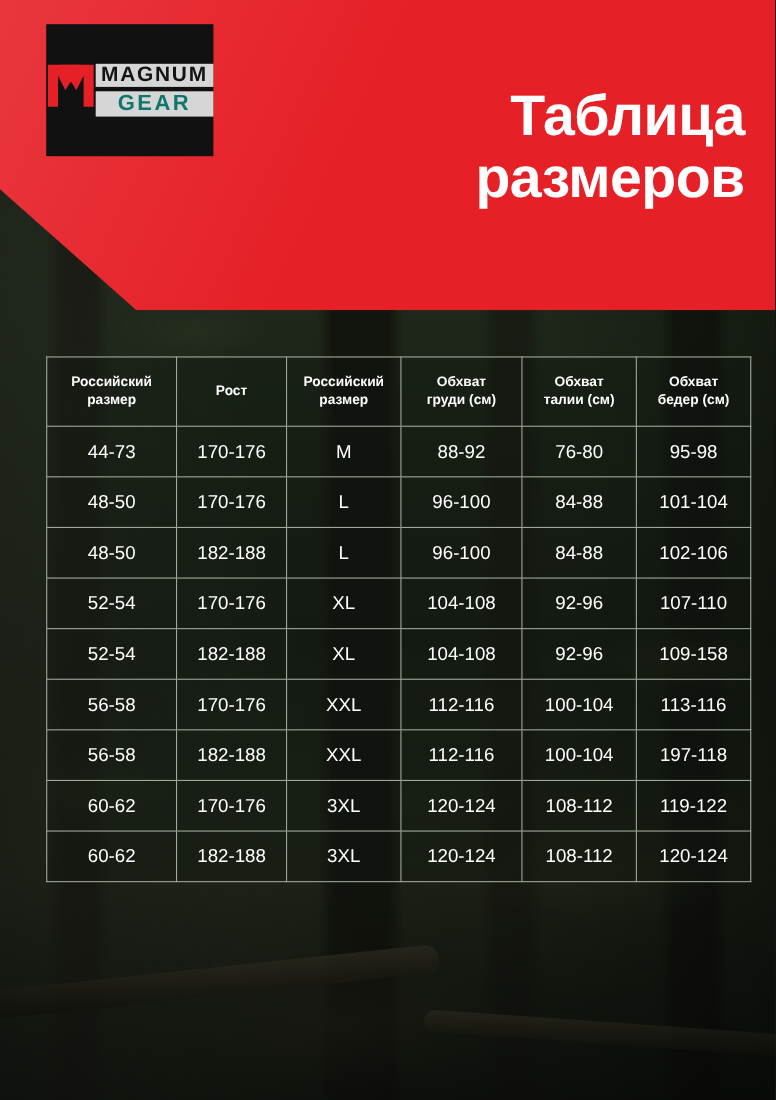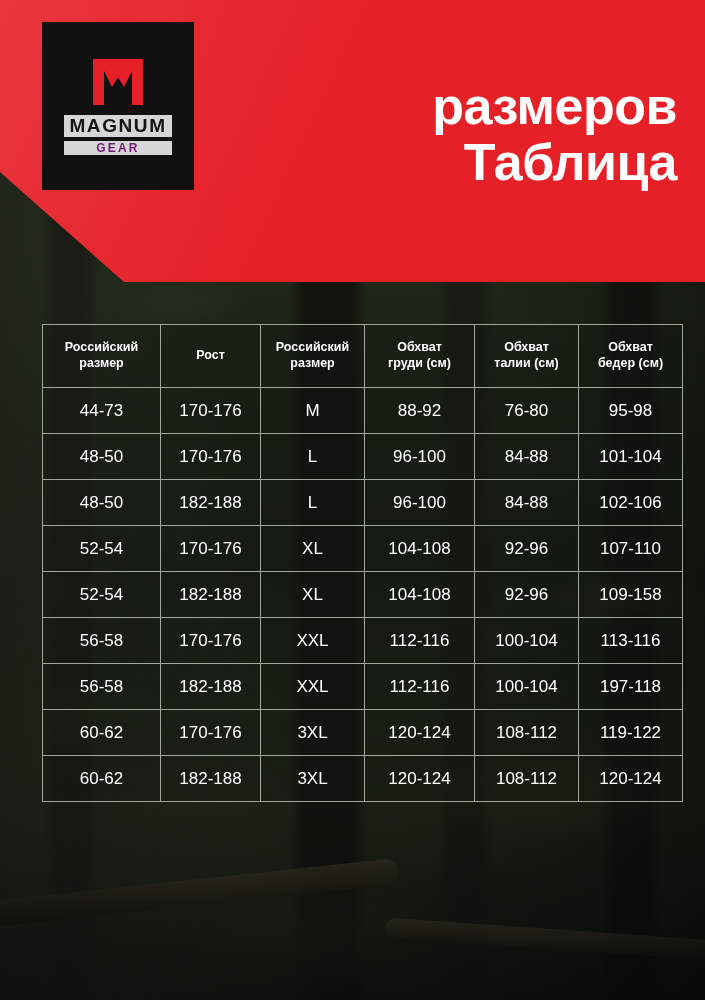--- a/index.html
+++ b/index.html
@@ -103,24 +103,24 @@
     clip-path: polygon(0 0, 705px 0, 705px 282px, 124px 282px, 0 172px);
     pointer-events: none;
   }
 
   
   .logo-box {
     position: absolute;
     left: 42px;
     top: 22px;
     width: 152px;
-    height: 168px;
+    height: 120px;
     background: #111111;
     display: flex;
-    flex-direction: column;
+    flex-direction: row;
     align-items: center;
     justify-content: center;
   }
   .logo-mark {
     width: 54px;
     height: 50px;
     margin-bottom: 8px;
   }
   .logo-text {
     text-align: center;
@@ -132,24 +132,24 @@
     font-size: 19px;
     letter-spacing: 1.6px;
     background: #d6d6d6;
     color: #141414;
     padding: 1px 5px;
     display: inline-block;
   }
   .logo-text .l2 {
     display: block;
     margin-top: 4px;
-    color: #701a75;
+    color: #0f766e;
     background: #d6d6d6;
     font-weight: 700;
-    font-size: 12px;
+    font-size: 20px;
     letter-spacing: 2.2px;
     padding: 1px 18px;
   }
 
   .header-title {
     position: absolute;
     right: 28px;
     top: 78px;
     width: 420px;
     text-align: right;
@@ -225,22 +225,22 @@
       <path d="M2 48 L2 2 L27 2 L52 2 L52 48 L41 48 L41 14 L33 30 L27 20 L21 30 L13 14 L13 48 Z" fill="#e62027"></path>
       <path d="M27 2 L38 2 L27 22 L16 2 Z" fill="#e62027"></path>
     </svg>
     <div class="logo-text">
       <span class="l1">MAGNUM</span>
       <span class="l2">GEAR</span>
     </div>
   </div>
 
   <div class="header-title">
+    <span class="ln">Таблица</span>
     <span class="ln">размеров</span>
-    <span class="ln">Таблица</span>
   </div>
 
   <div class="table-wrap">
     <table class="sizes">
       <colgroup>
         <col class="c0">
           <col class="c1">
           <col class="c2">
           <col class="c3">
           <col class="c4">

